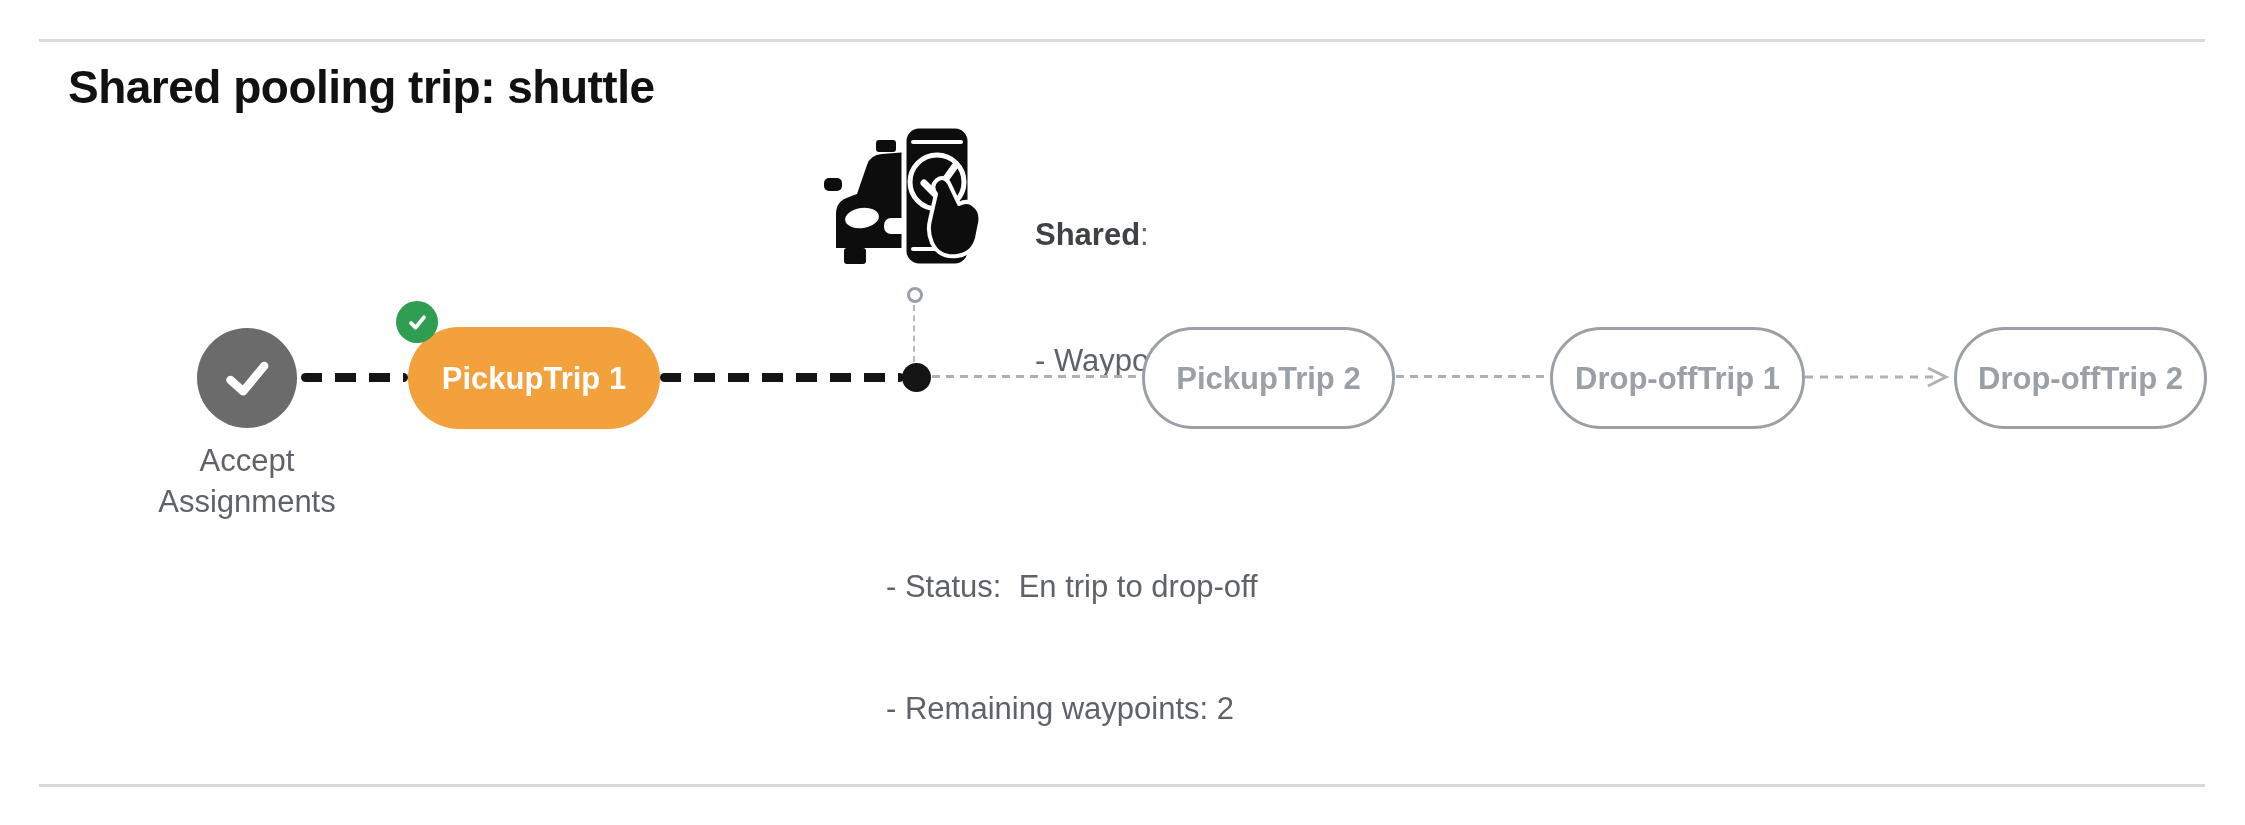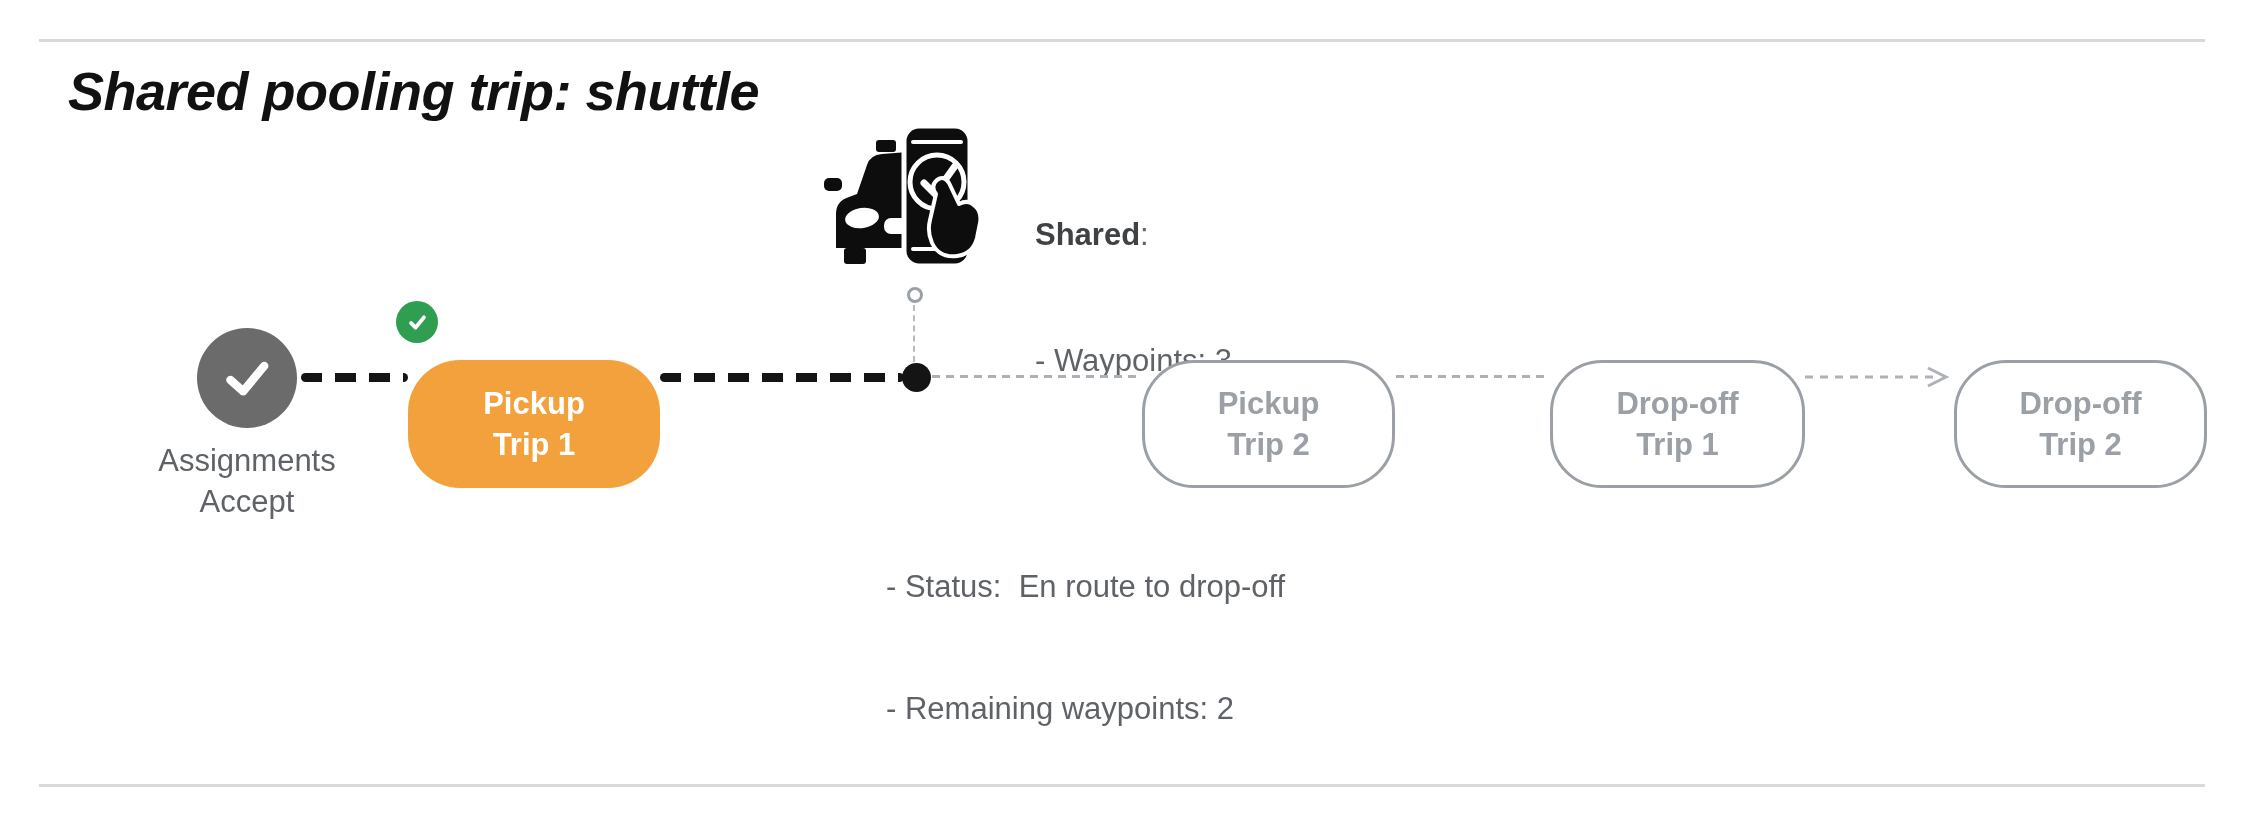--- a/index.html
+++ b/index.html
@@ -5,21 +5,21 @@
   html,body { margin:0; padding:0; background:#fff; }
   .canvas {
     position:relative; width:2245px; height:825px; background:#ffffff;
     font-family:"Liberation Sans", sans-serif; overflow:hidden;
   }
   .rule { position:absolute; left:39px; width:2166px; height:3px; background:#d9d9d9; }
   .rule.top { top:39px; }
   .rule.bottom { top:784px; }
   .title {
     position:absolute; left:68px; top:60px;
-    font-size:54px; font-weight:bold; color:#111; letter-spacing:-0.5px;font-style:italic;
+    font-size:46px; font-weight:bold; color:#111; letter-spacing:-0.5px;
   }
 
   
   .node-circle {
     position:absolute; left:197px; top:328px; width:100px; height:100px;
     border-radius:50%; background:#6b6b6b;
     display:flex; align-items:center; justify-content:center; z-index:3;
   }
   .start-label {
     position:absolute; left:77px; top:440px; width:340px; text-align:center;
@@ -37,24 +37,24 @@
   .dash-grey {
     position:absolute; top:375px; height:3px;
     background:repeating-linear-gradient(90deg,#aeb1b6 0 8px,transparent 8px 14px);
     z-index:1;
   }
   .segA { left:932px; width:210px; }
   .segB { left:1396px; width:154px; }
   .arrow-svg { position:absolute; left:1805px; top:363px; z-index:1; }
 
   .pill {
-    position:absolute; top:327px; height:128px; border-radius:52px;
-    display:flex; flex-direction:column; align-items:center; justify-content:center;
+    position:absolute; top:327px; height:102px; border-radius:52px;
+    display:flex; flex-direction:row; align-items:center; justify-content:center;
     font-weight:bold; font-size:31px; line-height:41px; text-align:center;
-    box-sizing:border-box; z-index:3; background:#fff;margin-top:33px;
+    box-sizing:border-box; z-index:3; background:#fff;
   }
   .pill.active { background:#f2a13c; color:#ffffff; border:none; }
   .pill.upcoming { color:#9aa0a6; border:3px solid #9aa0a6; }
   .pill span { display:block; }
   .pill1 { left:408px; width:252px; }
   .pill2 { left:1142px; width:253px; }
   .pill3 { left:1550px; width:255px; }
   .pill4 { left:1954px; width:253px; }
 
   .badge {
@@ -108,22 +108,22 @@
     <line x1="0" y1="14" x2="131" y2="14" stroke="#aeb1b6" stroke-width="3" stroke-dasharray="8 7"></line>
     <path d="M123 5 L141 14 L123 23" fill="none" stroke="#aeb1b6" stroke-width="3"></path>
   </svg>
 
   <div class="node-circle">
     <svg width="64" height="64" viewBox="0 0 100 100">
       <path d="M24 53 L44 71 L77 31" fill="none" stroke="#ffffff" stroke-width="13" stroke-linecap="round" stroke-linejoin="round"></path>
     </svg>
   </div>
   <div class="start-label">
+    <div>Accept</div>
     <div>Assignments</div>
-    <div>Accept</div>
   </div>
 
   <div class="pill active pill1">
     <span>Pickup</span>
     <span>Trip 1</span>
   </div>
   <div class="badge">
     <svg width="27" height="27" viewBox="0 0 42 42">
       <path d="M11 22 L18 29 L31 13" fill="none" stroke="#ffffff" stroke-width="6" stroke-linecap="round" stroke-linejoin="round"></path>
     </svg>
@@ -167,20 +167,20 @@
       <path d="M116 74 Q110 66 117 60 Q124 55 129 63 L139 84 Q148 79 155 86 Q162 92 160 103 L157 118 Q153 134 137 136 Q119 138 112 123 Q107 112 110 100 Z"></path>
     </g>
   </svg>
 
   <div class="vehicle-note">
     <div><span class="bold-label">Shared</span><span>:</span></div>
     <div>- Waypoints: 3</div>
   </div>
 
   <div class="trip-status">
-    <div>- Status:  En route to drop-off</div>
+    <div>- Status:  En trip to drop-off</div>
     <div>- Remaining waypoints: 2</div>
     
     
     
   </div>
 
 </div>
 
 </body></html>

